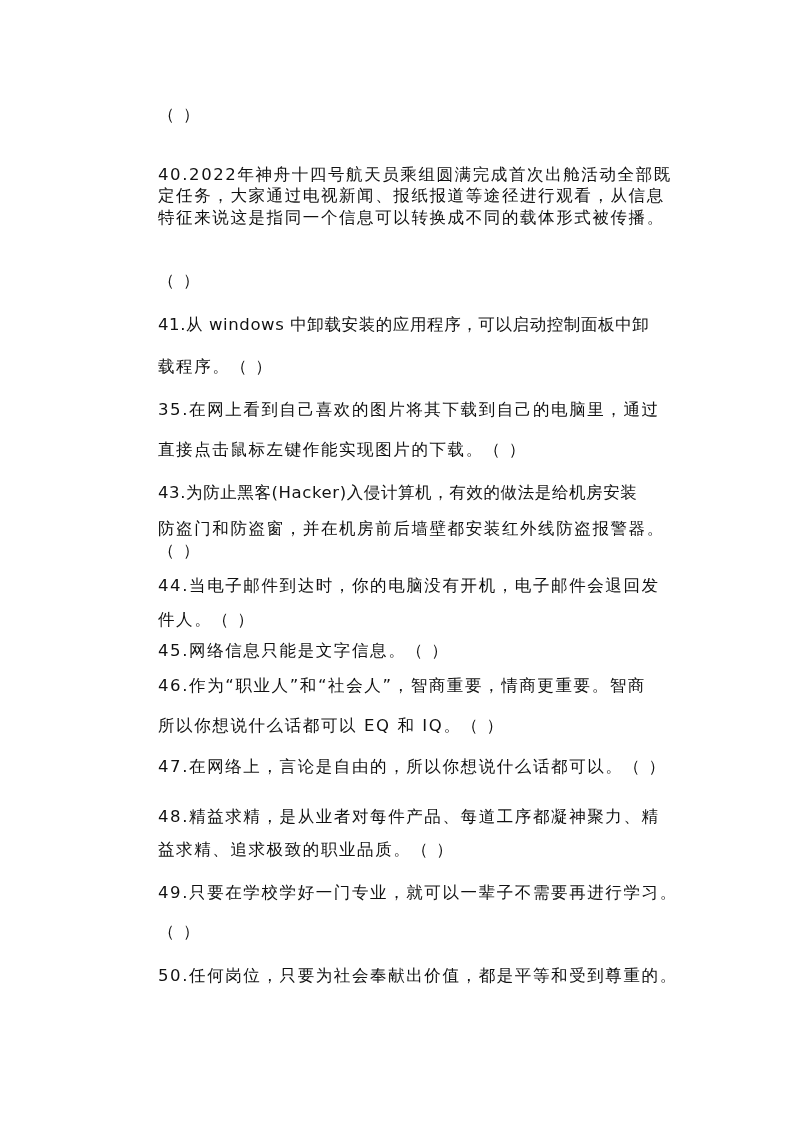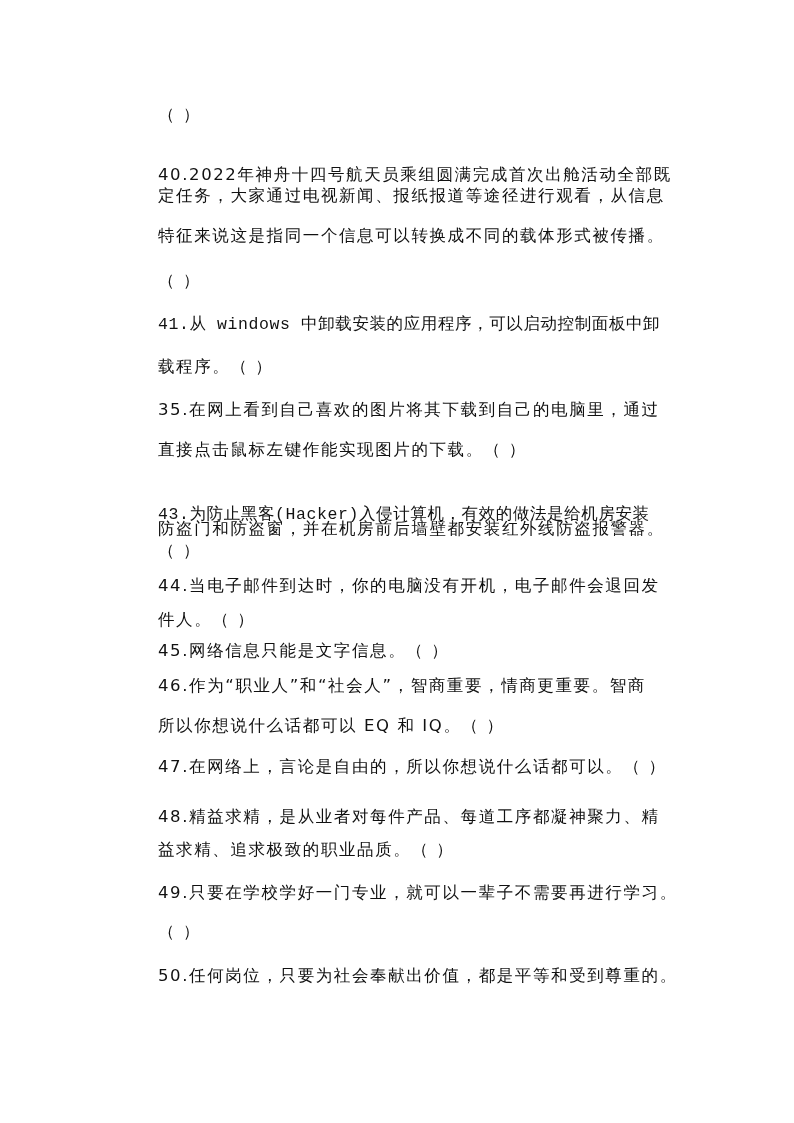--- a/index.html
+++ b/index.html
@@ -1,35 +1,35 @@
 <!DOCTYPE html>
 <html><head>
 <meta charset="utf-8">
 <style>
   html, body { margin: 0; padding: 0; background: #ffffff; }
   body { width: 794px; height: 1123px; position: relative; overflow: hidden;
          font-family: "DejaVu Sans", "Liberation Sans", sans-serif; color: #111; }
   .line { position: absolute; left: 158px; width: 520px; font-size: 16.5px;
           line-height: 22px; white-space: nowrap; letter-spacing: 1.6px; }
-  .tight { letter-spacing: 0.6px; font-family: Liberation Mono, monospace; }
+  .tight { letter-spacing: 0.6px; }
 </style>
 </head>
 <body>
 
 <div>
   <div class="line" style="top:104px">（  ）</div>
   <div class="line" style="top:164px">40.2022年神舟十四号航天员乘组圆满完成首次出舱活动全部既</div>
   <div class="line" style="top:185px">定任务，大家通过电视新闻、报纸报道等途径进行观看，从信息</div>
-  <div class="line" style="top:225px">特征来说这是指同一个信息可以转换成不同的载体形式被传播。</div>
+  <div class="line" style="top:207px">特征来说这是指同一个信息可以转换成不同的载体形式被传播。</div>
   <div class="line" style="top:270px">（  ）</div>
   <div class="line tight" style="top:314px">41.从 windows 中卸载安装的应用程序，可以启动控制面板中卸</div>
   <div class="line" style="top:356px">载程序。（  ）</div>
   <div class="line" style="top:399px">35.在网上看到自己喜欢的图片将其下载到自己的电脑里，通过</div>
   <div class="line" style="top:439px">直接点击鼠标左键作能实现图片的下载。（  ）</div>
-  <div class="line tight" style="top:504px">43.为防止黑客(Hacker)入侵计算机，有效的做法是给机房安装</div>
+  <div class="line tight" style="top:482px">43.为防止黑客(Hacker)入侵计算机，有效的做法是给机房安装</div>
   <div class="line" style="top:518px">防盗门和防盗窗，并在机房前后墙壁都安装红外线防盗报警器。</div>
   <div class="line" style="top:540px">（  ）</div>
   <div class="line" style="top:575px">44.当电子邮件到达时，你的电脑没有开机，电子邮件会退回发</div>
   <div class="line" style="top:609px">件人。（  ）</div>
   <div class="line" style="top:640px">45.网络信息只能是文字信息。（  ）</div>
   <div class="line" style="top:675px">46.作为“职业人”和“社会人”，智商重要，情商更重要。智商</div>
   <div class="line" style="top:715px">所以你想说什么话都可以 EQ 和 IQ。（  ）</div>
   <div class="line" style="top:756px">47.在网络上，言论是自由的，所以你想说什么话都可以。（  ）</div>
   <div class="line" style="top:806px">48.精益求精，是从业者对每件产品、每道工序都凝神聚力、精</div>
   <div class="line" style="top:839px">益求精、追求极致的职业品质。（  ）</div>

